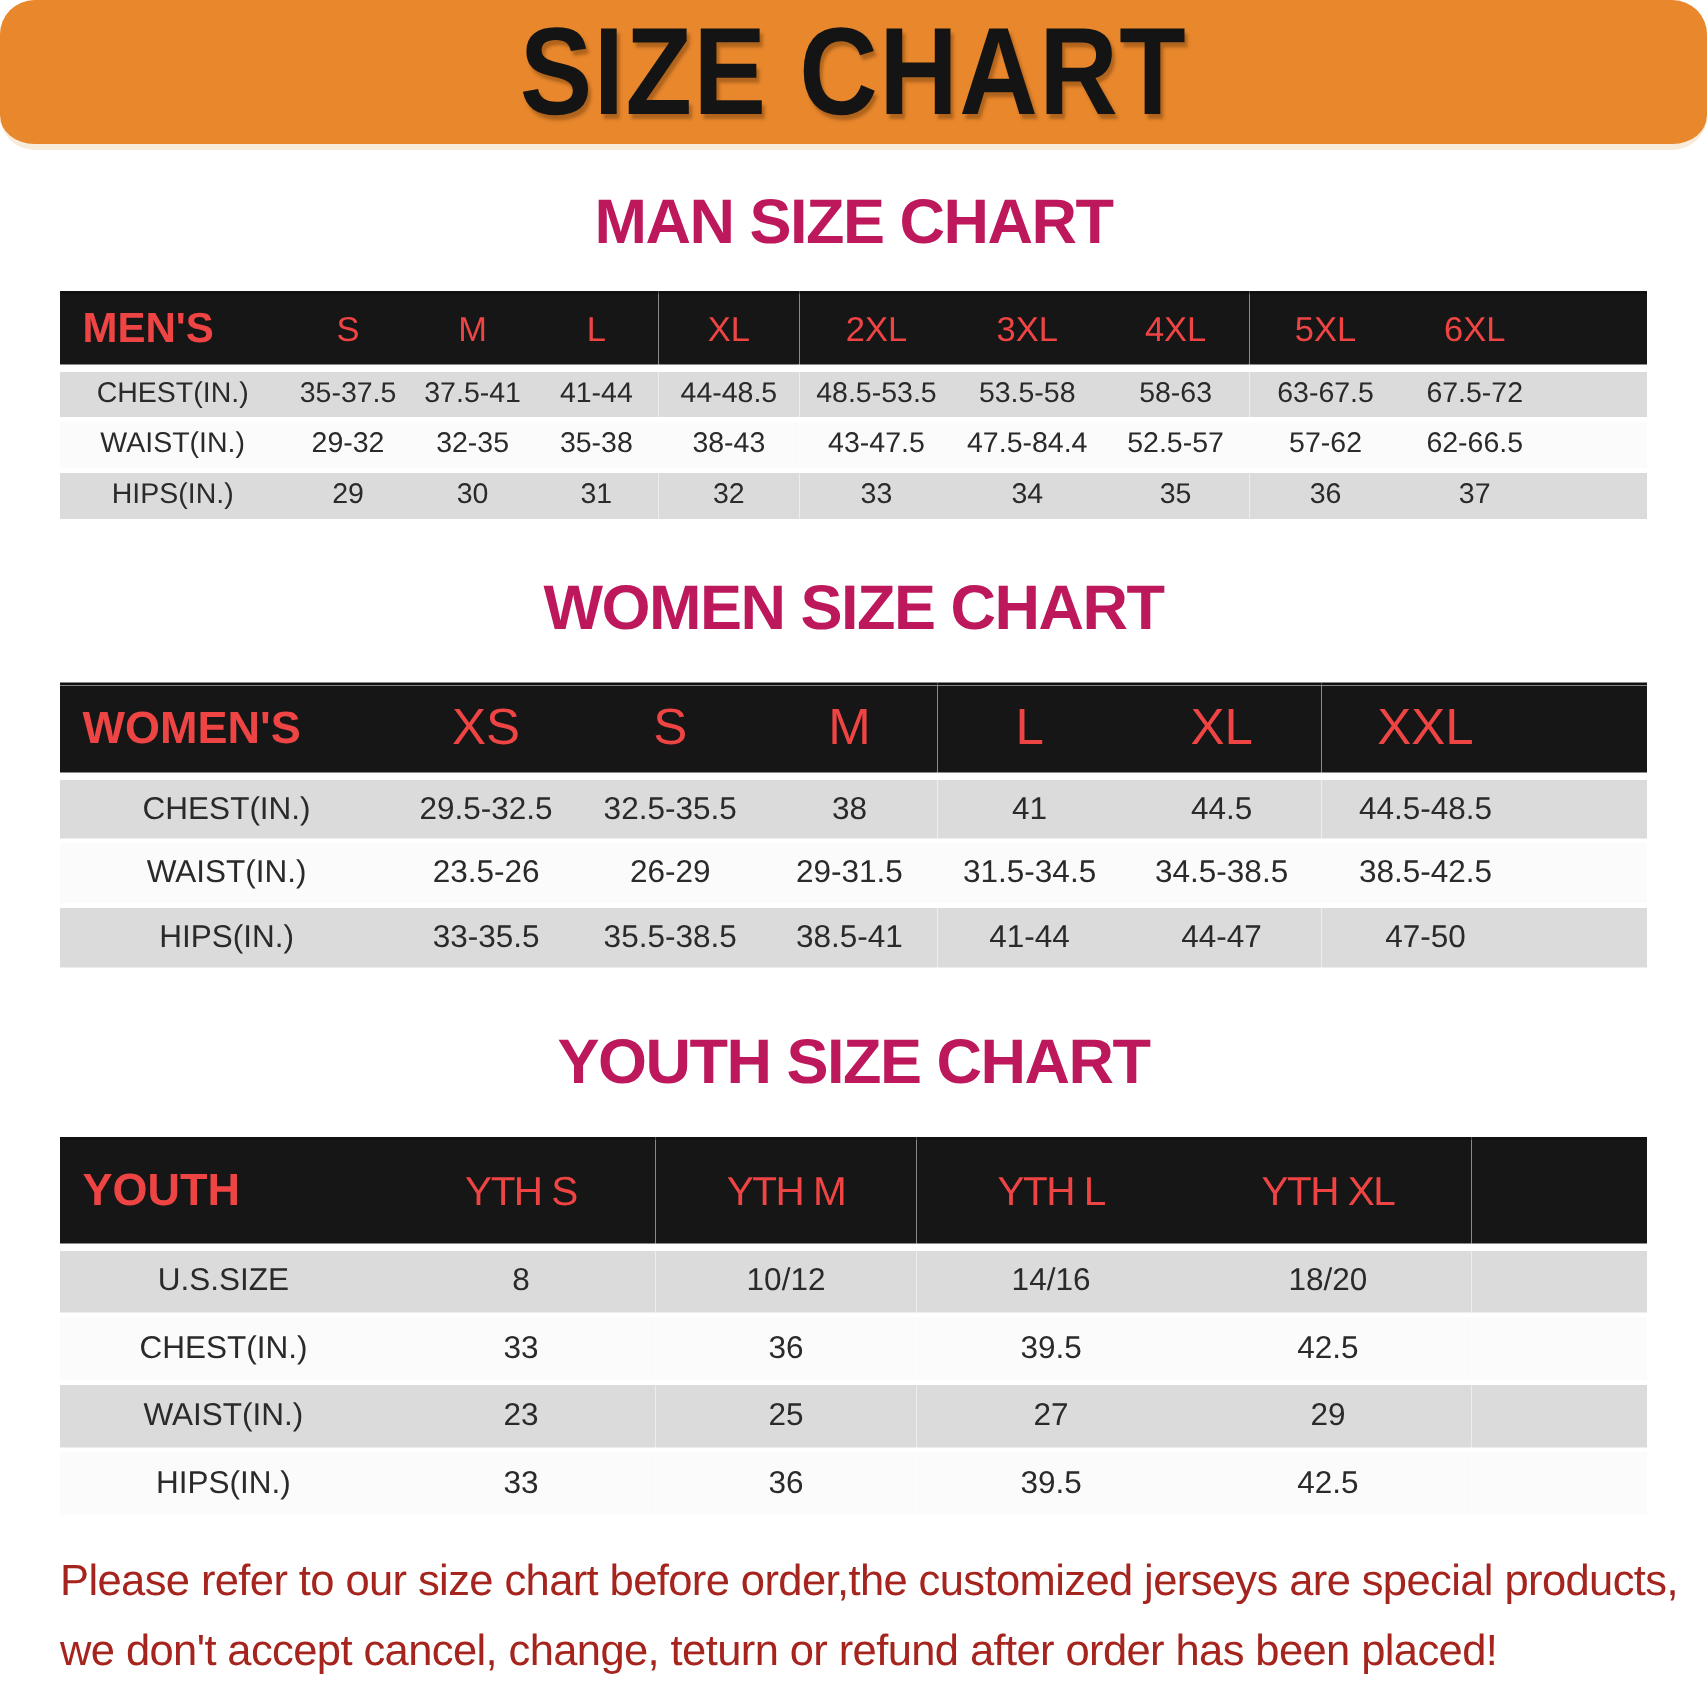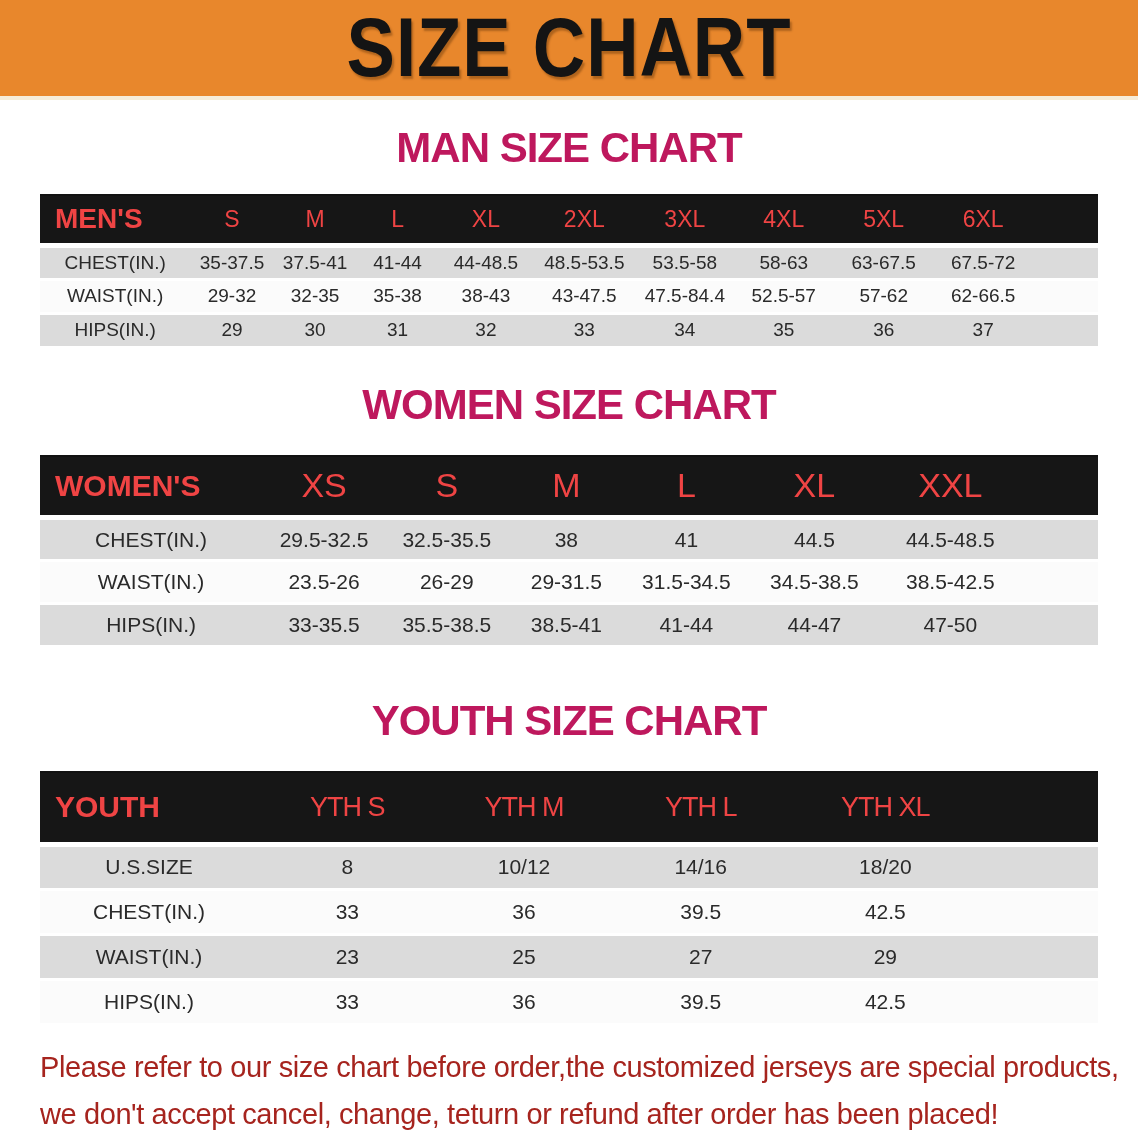--- a/index.html
+++ b/index.html
@@ -9,39 +9,40 @@
     background: #ffffff;
     font-family: "Liberation Sans", sans-serif;
     color: #222;
   }
 
   
   .banner {
     height: 100px; background: #E8872C;
     display: flex; align-items: center; justify-content: center;
     border-bottom: 4px solid #F6ECD9;
+    border-radius: 23px;
   }
   .banner-title {
     display: inline-block;
     font-size: 74px; font-weight: 800; color: #141414;
     letter-spacing: 1px; line-height: 1;
     transform: scale(0.98, 1.12);
     text-shadow: 2px 3px 2px rgba(70,35,0,0.35);
     white-space: nowrap;
   }
 
   
   .section-heading {
     margin: 0; text-align: center; color: #be185d;
     font-weight: 800; font-size: 42px; line-height: 46px;
     letter-spacing: -1px; white-space: nowrap;
   }
   #men-heading   { margin-top: 25px; }
   #women-heading { margin-top: 33px; }
-  #youth-heading { margin-top: 50px; }
+  #youth-heading { margin-top: 37px; }
 
   
   table {
     width: 1058px; margin: 0 auto;
     border-collapse: collapse; table-layout: fixed;
   }
   th, td { white-space: nowrap; overflow: hidden; padding: 0; }
 
   tr.header-row th {
     background: #161616; color: #ef4444;

